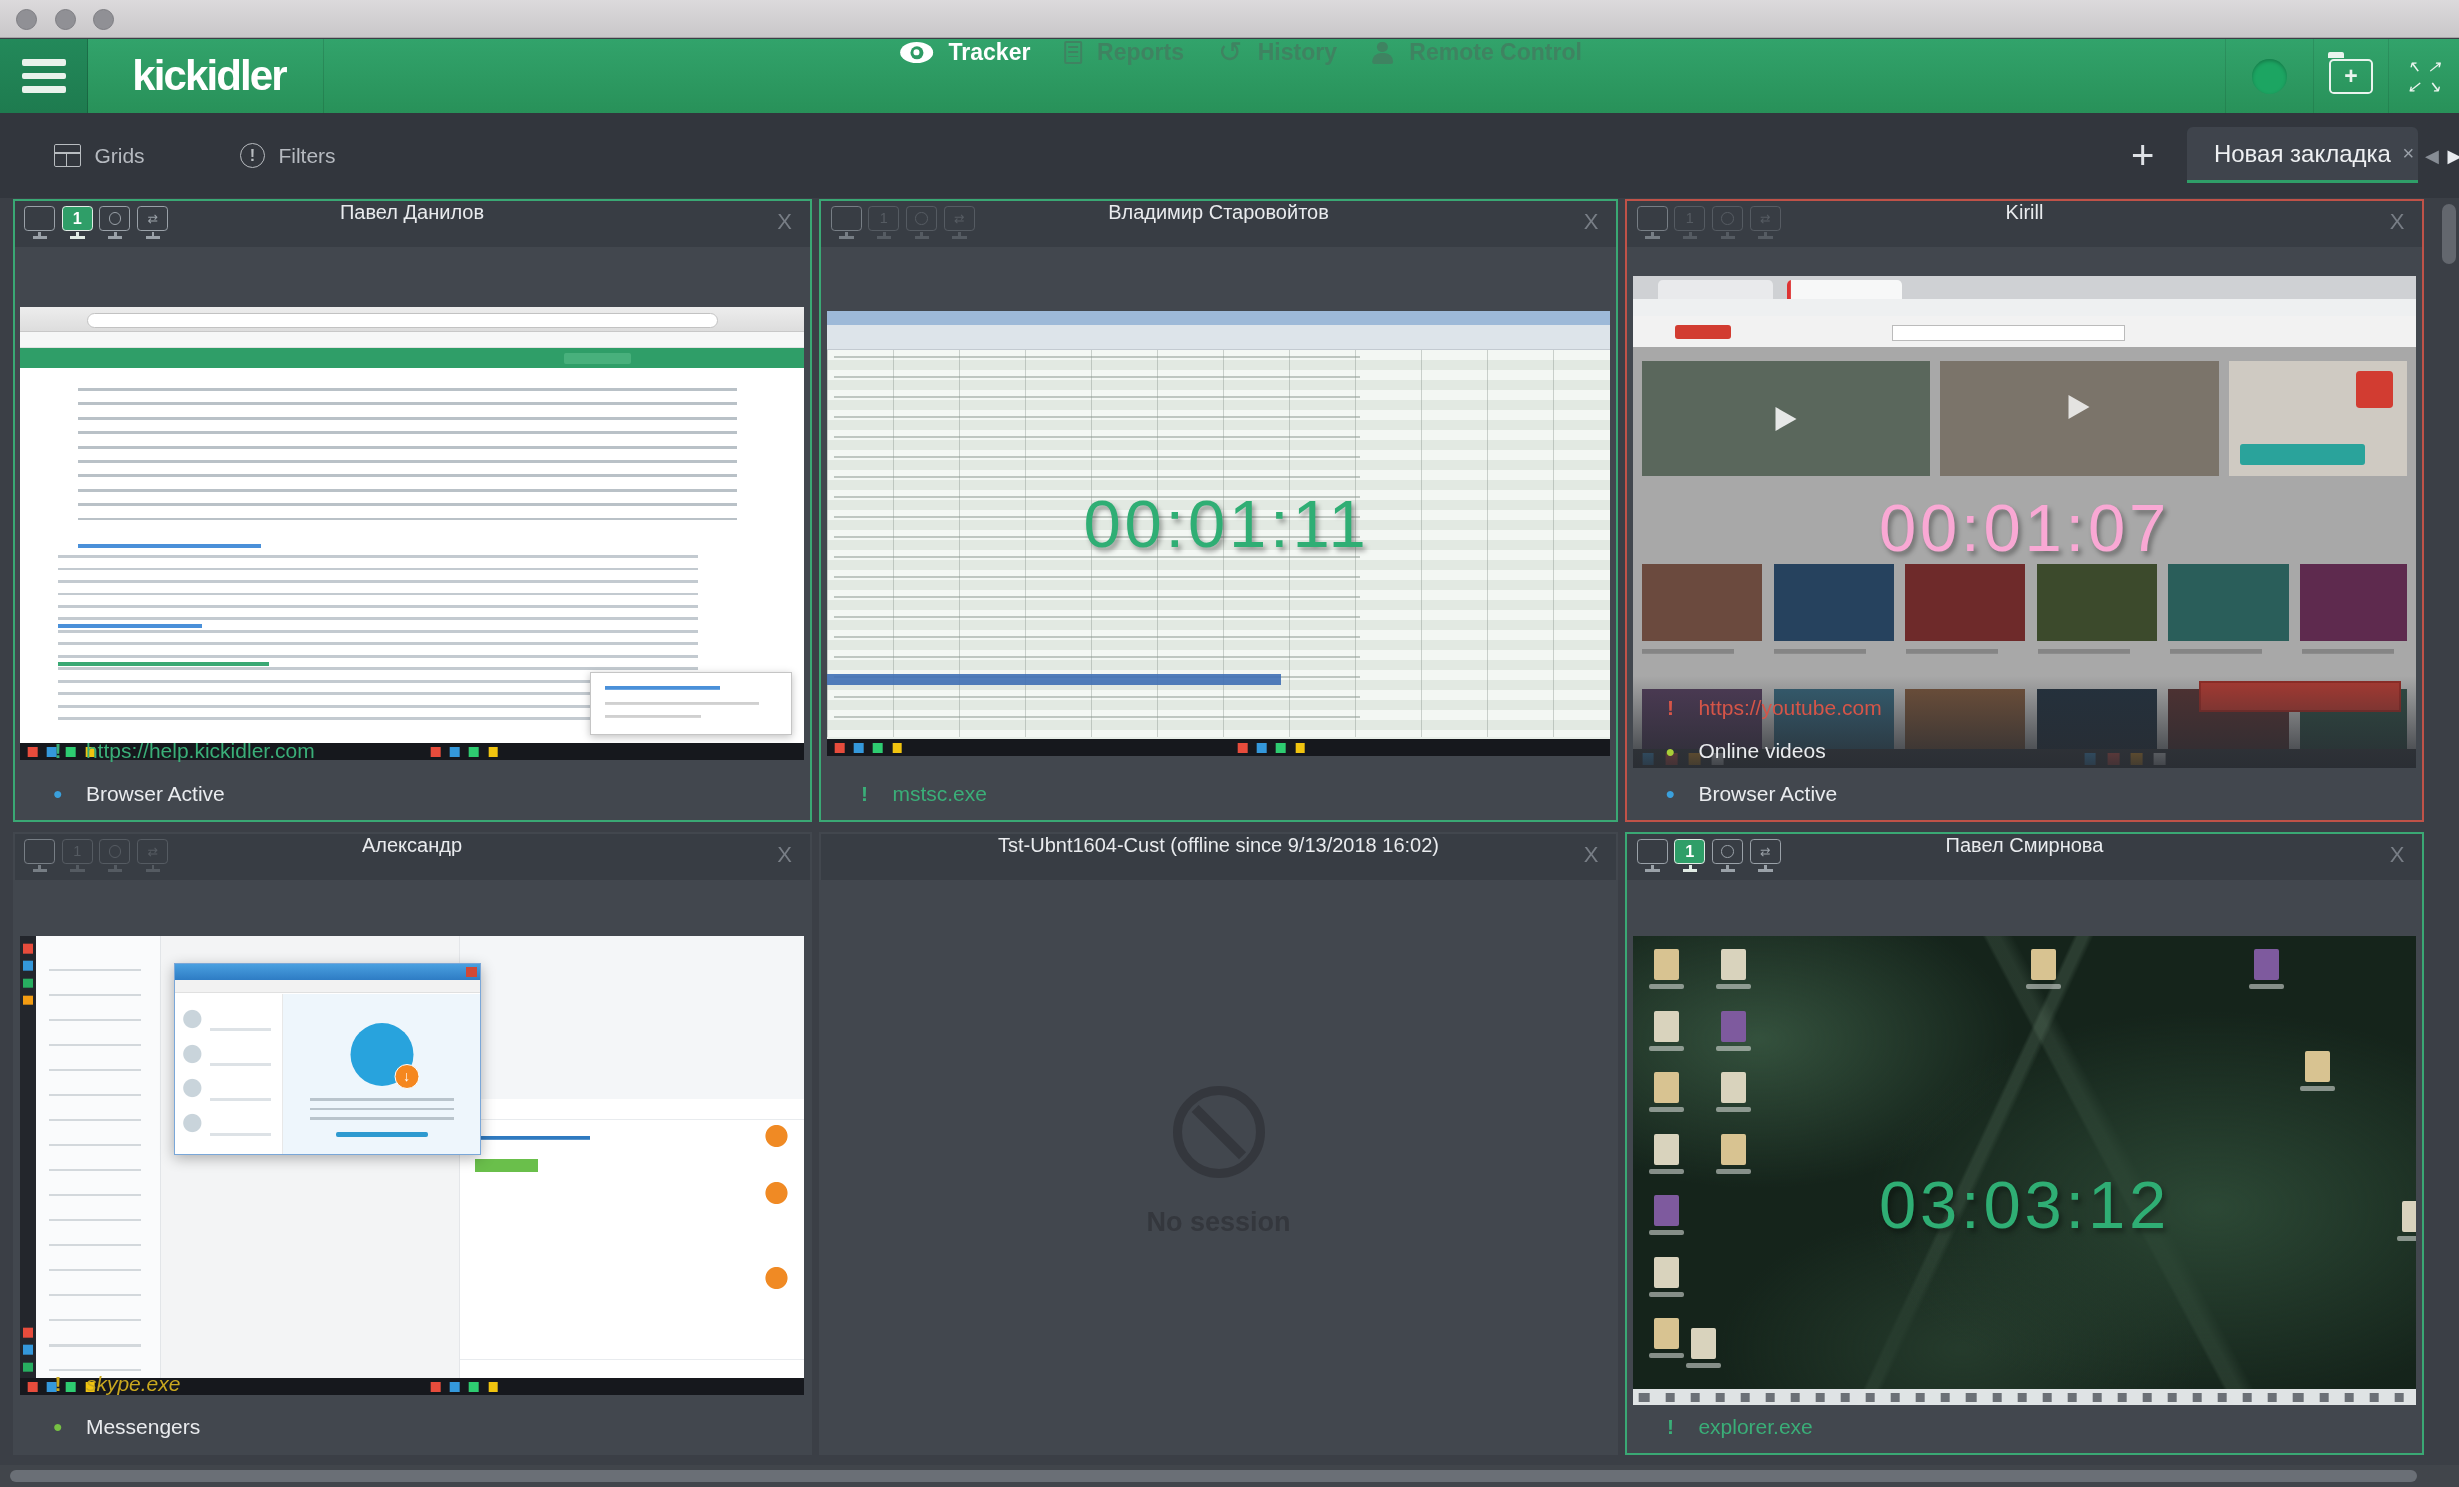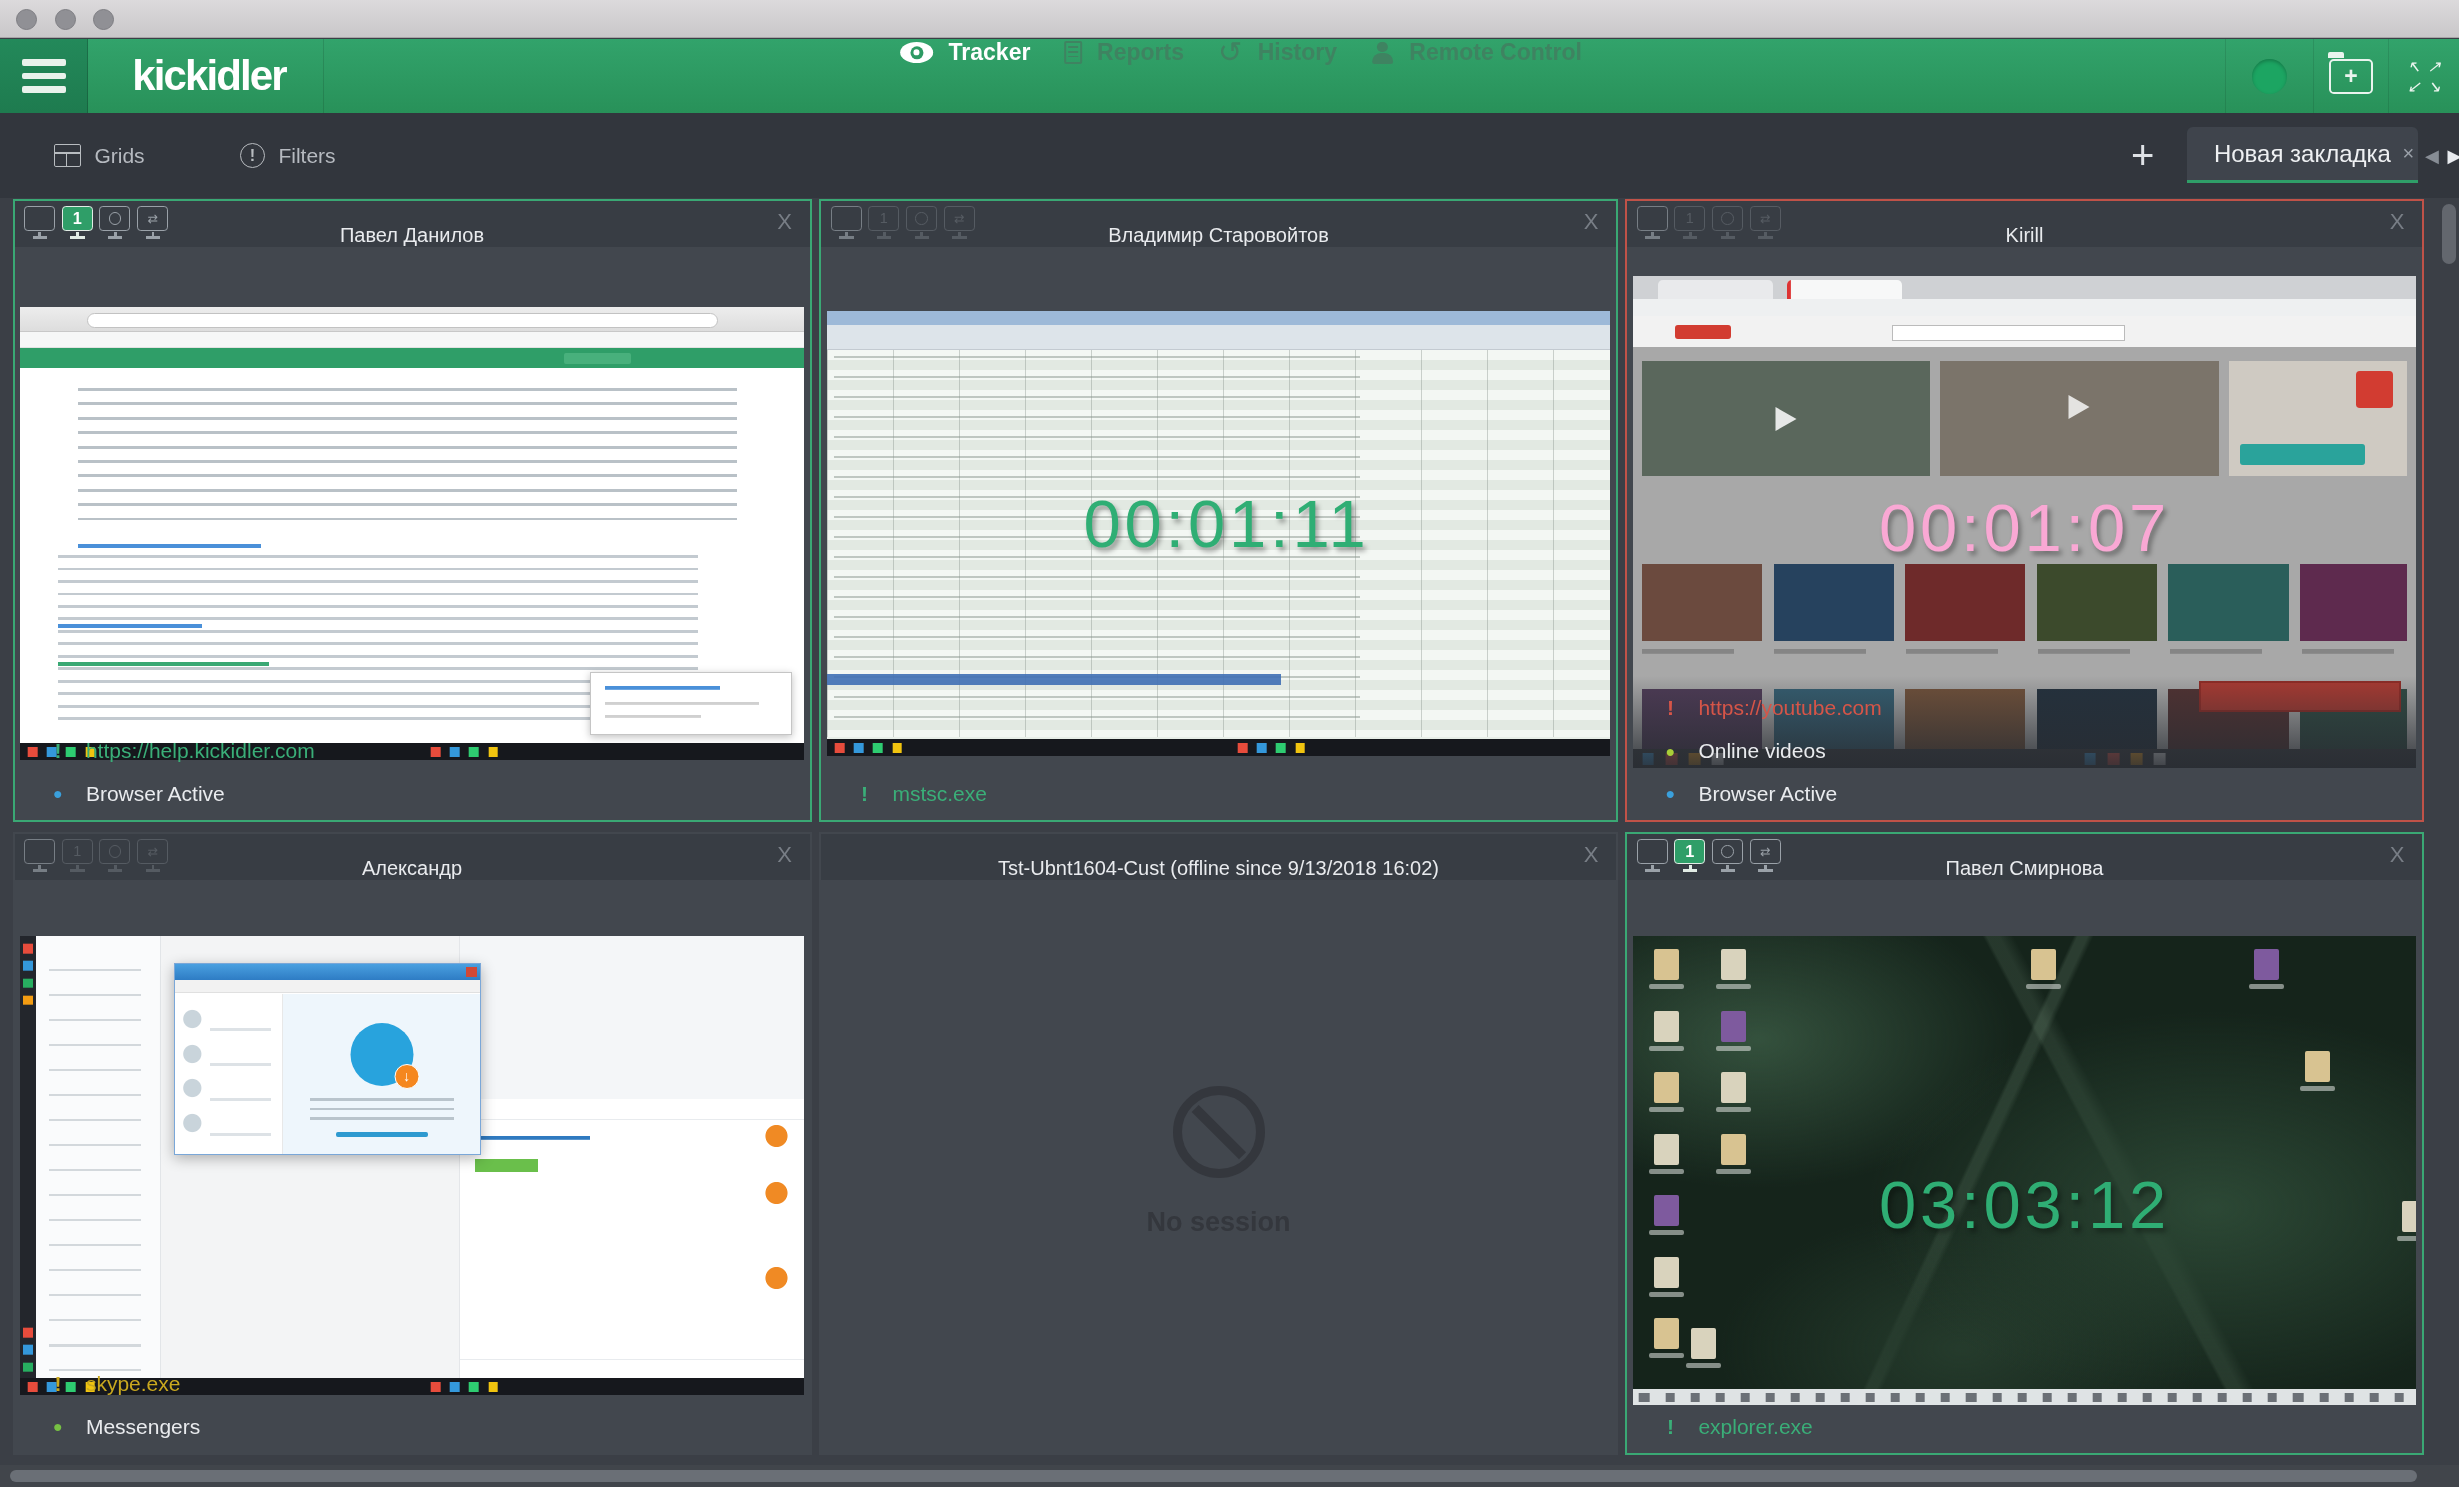--- a/index.html
+++ b/index.html
@@ -75,21 +75,21 @@
   .tab-dot { width:10.6px; height:10.6px; border-radius:50%; }
   .tab-label { font-size:24px; color:#eef0f2; white-space:nowrap; }
   .tab-close { margin-left:auto; color:#9ba1a9; font-size:20px; cursor:pointer; }
   .tab-arrows { position:absolute; left:2425px; top:0; height:100%; display:flex; align-items:center; gap:8.6px; font-size:18px; }
   .tab-arrows .al { color:#878d95; cursor:pointer; }
   .tab-arrows .ar { color:#e8ebef; cursor:pointer; }
 
   
   .tile { position:absolute; width:799px; height:623px; background:#42474e; border:2.9px solid transparent; }
   .tile-header { position:absolute; left:0; top:0; right:0; height:46px; background:#383d44;
-    display:flex; align-items:flex-end; z-index:6; }
+    display:flex; align-items:flex-start; z-index:6; }
   .tile-title { flex:1; text-align:center; color:#e9ebee; font-size:20px; }
   .tile-close { position:absolute; right:11.5px; top:7.7px; width:27px; text-align:center;
     color:#787e86; font-size:22px; cursor:pointer; }
   .tile-icons { position:absolute; left:9.6px; top:4.8px; display:flex; gap:6.7px; z-index:7; }
   .mi { width:31px; height:37px; position:relative; cursor:pointer; }
   .mi .scr { width:31px; height:25px; border:1.9px solid #9aa1a8; border-radius:3.8px;
     display:flex; align-items:center; justify-content:center; font-size:14.4px; color:#9aa1a8; }
   .mi:before { content:""; position:absolute; left:14.4px; bottom:6.7px; width:2.9px; height:3.8px; background:#9aa1a8; }
   .mi:after { content:""; position:absolute; left:8.6px; bottom:3.8px; width:14.4px; height:2.9px; background:#9aa1a8; }
   .mi.badge .scr { background:#2f9e68; border-color:#e2ece5; color:#fff; font-weight:700; font-size:16.3px; }
@@ -500,21 +500,21 @@
         <div class="skcircle"></div>
         <div class="sklines"></div>
         <div class="sklink"></div>
       </div>
     </div>
     <div class="taskbar"></div>
   </div>
   <div class="status">
     <div class="srow">
       <span class="sbul" style="color: rgb(201, 168, 31);">!</span>
-      <span style="color: rgb(201, 168, 31);">skype.exe</span>
+      <span style="color: rgb(201, 168, 31); font-style: italic;">skype.exe</span>
     </div>
     <div class="srow">
       <span class="sbul dot" style="color: rgb(118, 192, 67);">●</span>
       <span style="color: rgb(233, 235, 238);">Messengers</span>
     </div>
   </div>
 </div>
 
 <div class="tile" style="left:819px;top:832px">
   <div class="tile-header">

